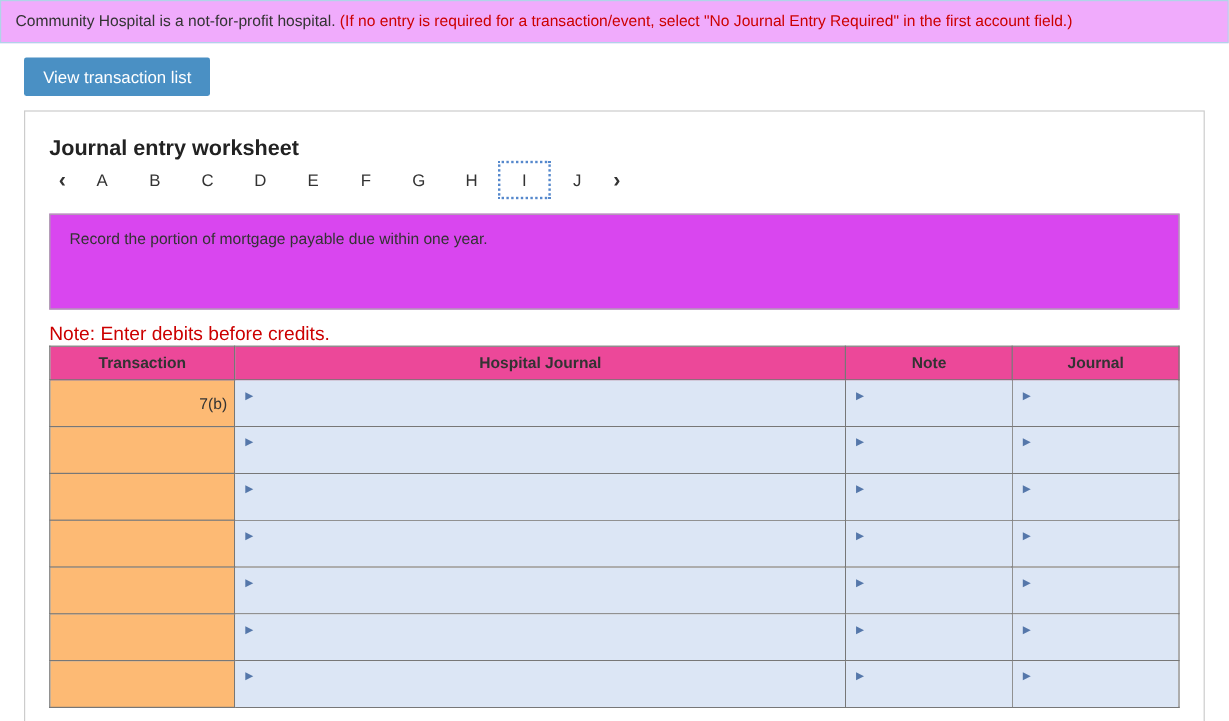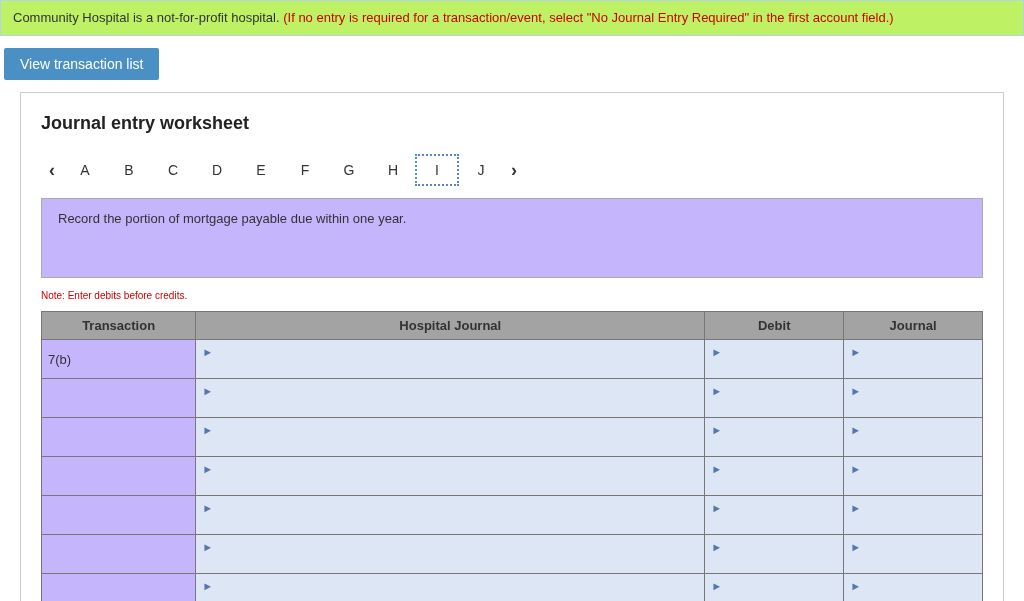--- a/index.html
+++ b/index.html
@@ -4,33 +4,34 @@
   <style>
     * { box-sizing: border-box; margin: 0; padding: 0; }
     body {
       font-family: Arial, sans-serif;
       font-size: 14px;
       background: #fff;
       color: #333;
     }
 
     .info-banner {
-      background: #bef264;
+      background: #f0abfc;
       border: 1px solid #b0d4e8;
       padding: 8px 12px;
       font-size: 13px;
       color: #333;
       line-height: 1.4;
     }
     .info-banner a, .info-banner span.red-text {
       color: #c00;
     }
 
     .top-bar {
       padding: 12px 4px;
+      margin-left: 16px;
     }
 
     .view-transaction-btn {
       background: #4a90c4;
       color: #fff;
       border: none;
       padding: 8px 16px;
       font-size: 14px;
       cursor: pointer;
       border-radius: 2px;
@@ -39,21 +40,21 @@
     .worksheet-container {
       margin: 0 20px 20px 20px;
       border: 1px solid #ccc;
       padding: 20px;
       background: #fff;
     }
 
     .worksheet-title {
       font-size: 18px;
       font-weight: bold;
-      margin-bottom: 20px;
+      margin-bottom: 0;
       color: #222;
     }
 
     .column-nav {
       display: flex;
       align-items: center;
       margin-bottom: 12px;
       gap: 0;
     }
 
@@ -83,54 +84,53 @@
       color: #333;
     }
 
     .description-box {
       border: 1px solid #aaa;
       padding: 12px 16px;
       min-height: 80px;
       margin-bottom: 12px;
       font-size: 13px;
       color: #333;
-      background: #c4b5fd;
+      background: #d946ef;
     }
 
     .note-text {
       color: #c00;
-      font-size: 10px;
-      margin-bottom: 10px;
+      font-size: 16px;
     }
 
     .journal-table {
       width: 100%;
       border-collapse: collapse;
       border: 1px solid #555;
     }
 
     .journal-table th {
-      background: #a3a3a3;
+      background: #ec4899;
       border: 1px solid #777;
       padding: 6px 8px;
       font-size: 13px;
       font-weight: bold;
       text-align: center;
     }
 
     .journal-table td {
       border: 1px solid #777;
       padding: 4px 6px;
       height: 28px;
       font-size: 13px;
     }
 
     .journal-table td.transaction-col {
-      text-align: left;
-      background: #c4b5fd;
+      text-align: right;
+      background: #fdba74;
       width: 100px;
     }
 
     .journal-table td.general-journal-col {
       background: #dce6f5;
       width: 330px;
       position: relative;
     }
 
     .journal-table td.debit-col,
@@ -188,21 +188,21 @@
     <span>Record the portion of mortgage payable due within one year.</span>
   </div>
 
   <div class="note-text">Note: Enter debits before credits.</div>
 
   <table class="journal-table">
     <thead>
       <tr>
         <th>Transaction</th>
         <th>Hospital Journal</th>
-        <th>Debit</th>
+        <th>Note</th>
         <th>Journal</th>
       </tr>
     </thead>
     <tbody>
       <tr>
         <td class="transaction-col">7(b)</td>
         <td class="general-journal-col">
           <span class="row-arrow">►</span>
           <input class="table-input" type="text" value="" style="">
         </td>

